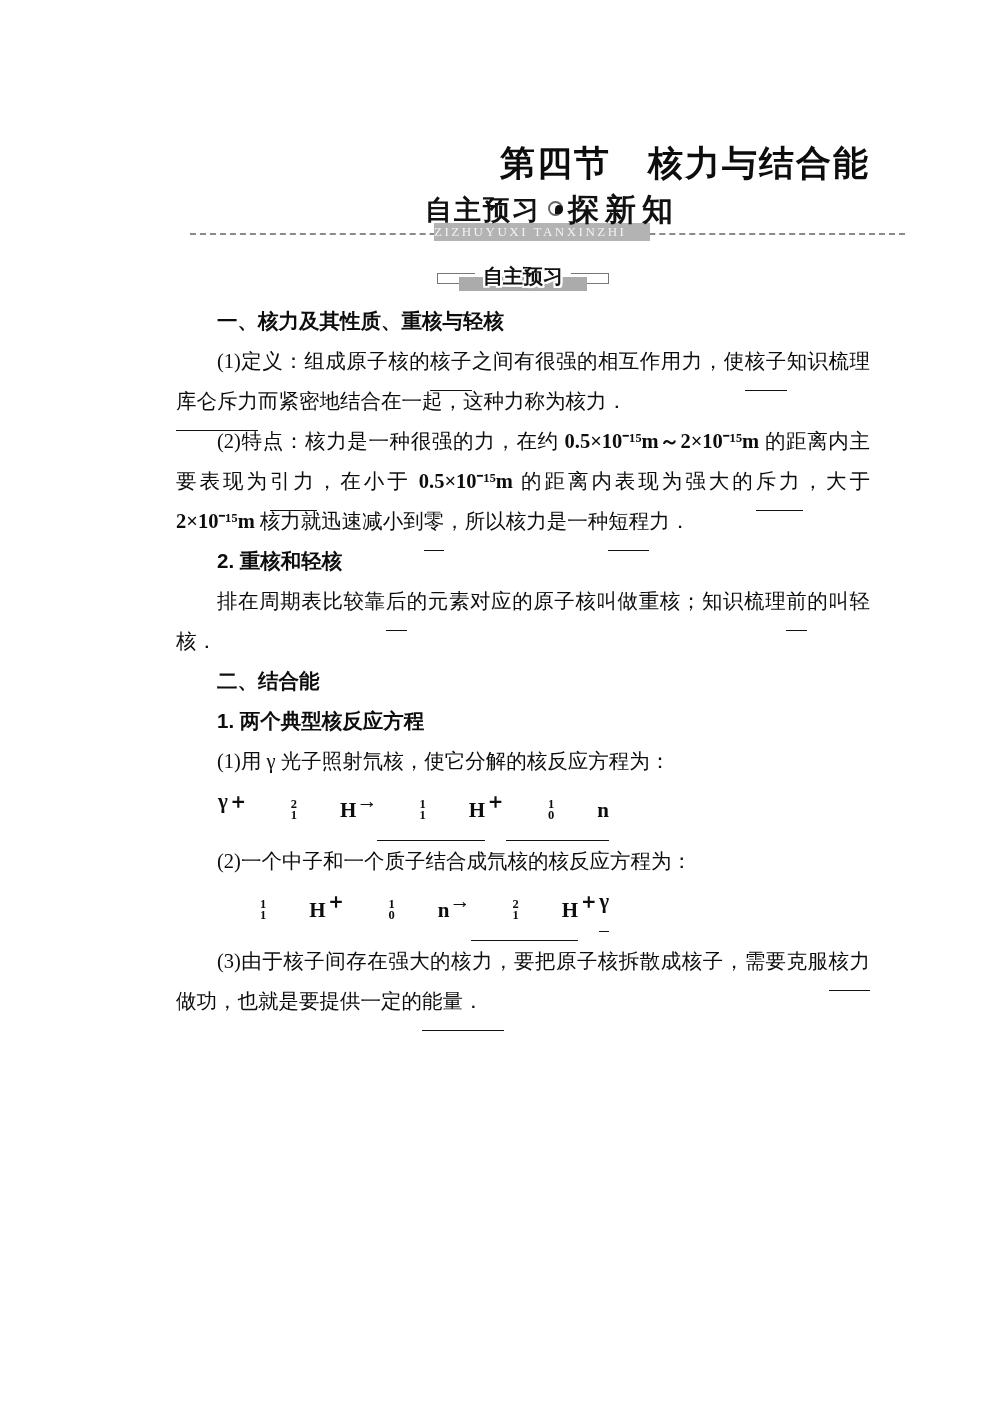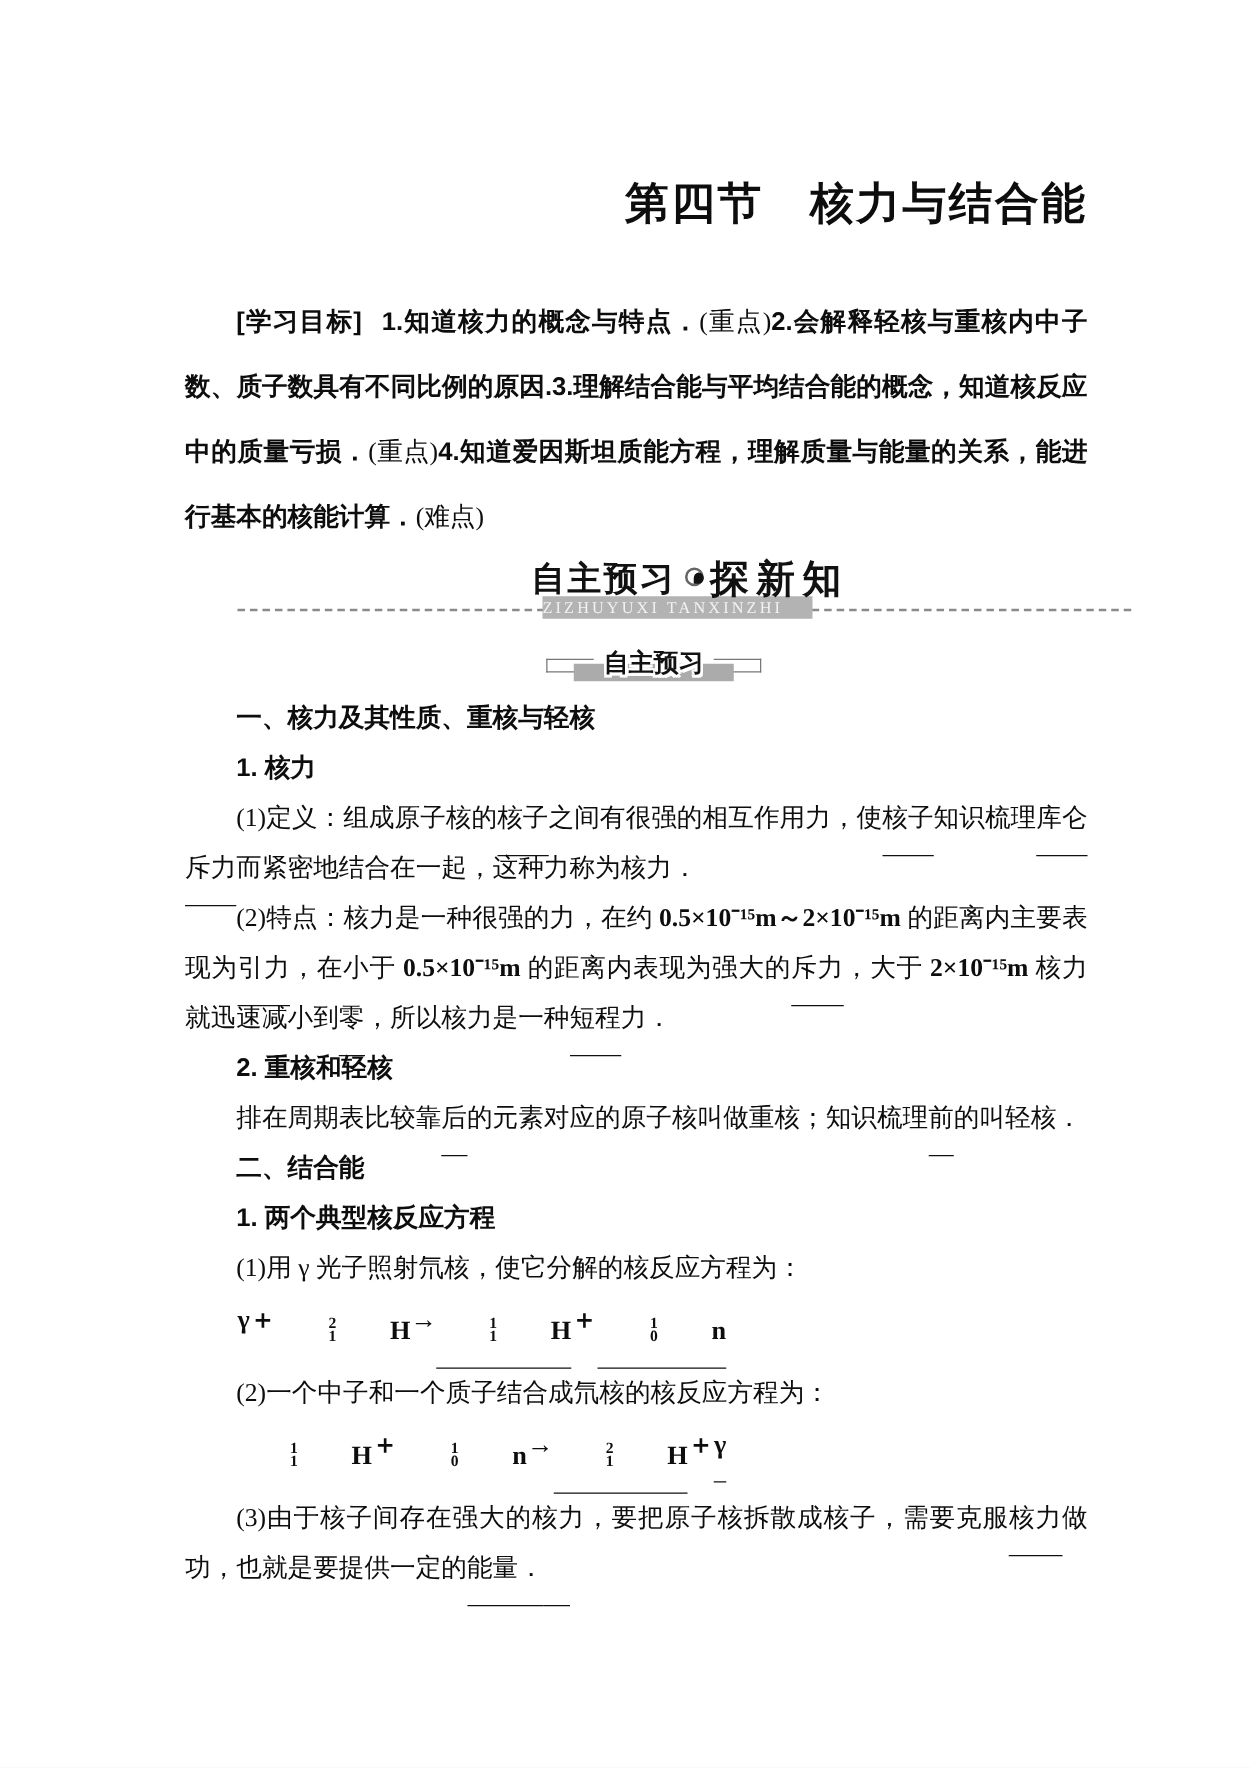--- a/index.html
+++ b/index.html
@@ -67,61 +67,57 @@
     color:#111; z-index:1;
     text-shadow:-2px -2px 0 #fff, 2px -2px 0 #fff, -2px 2px 0 #fff, 2px 2px 0 #fff,
                  0 -2px 0 #fff, 0 2px 0 #fff, -2px 0 0 #fff, 2px 0 0 #fff;
   }
   .kb-label::after {
     content:""; position:absolute; left:-18px; right:-18px; bottom:-1px; height:14px;
     background:#ababab; z-index:-1;
   }
 
   
-  .bodytext { margin-top:11px; font-size:20.5px; line-height:40px; color:#0d0d0d; }
+  .bodytext { margin-top:11px; font-size:20.5px; line-height:40px; color:#0d0d0d;margin-left:28px; }
   .h  { font-family:"Liberation Sans", sans-serif; font-weight:bold; text-indent:2em; }
   .p  { text-indent:2em; text-align:justify; }
   .eq { text-indent:2em; font-family:"Liberation Serif", serif; font-weight:bold; font-size:21px; white-space:nowrap; }
 
   .u  { border-bottom:1.5px solid #111; padding-bottom:18px; }
   .fm { font-family:Liberation Serif, serif; font-weight:bold; }
 
   .nuclide { display:inline-flex; align-items:center; font-family:"Liberation Serif", serif; font-weight:bold; }
   .nuclide .scripts { display:inline-flex; flex-direction:column; align-items:flex-end; font-size:12.5px; line-height:11px; margin-right:1px; }
   .nuclide .sym { font-size:21px; line-height:24px; }
 </style>
 </head>
 <body>
 
 <div class="page">
   <div class="content">
 
     <div class="doc-title">第四节　核力与结合能</div>
 
-    <p class="obj">
-      <span class="lbl">[学习目标]</span><span>1.知道核力的概念与特点．</span><span class="tag">(重点)</span><span>2.会解释轻核与重核内中子数、质子数具有不同比例的原因.</span><span>3.理解结合能与平均结合能的概念，知道核反应中的质量亏损．</span><span class="tag">(重点)</span><span>4.知道爱因斯坦质能方程，理解质量与能量的关系，能进行基本的核能计算．</span><span class="tag">(难点)</span>
-    </p>
 
     <div class="banner">
       <div class="banner-titles">
         <span class="bz">自主预习</span><span class="banner-icon"></span><span class="bt">探新知</span>
       </div>
       <div class="banner-dash"></div>
       <div class="pinyin-bar">ZIZHUYUXI TANXINZHI</div>
     </div>
 
     <div class="kbox">
       <span class="kb-bracket left"></span>
       <span class="kb-label">自主预习</span>
       <span class="kb-bracket right"></span>
     </div>
 
     <div class="bodytext">
       <p class="h">一、核力及其性质、重核与轻核</p>
-      <p class="h">1. 核力</p>
       <p class="p"><span>(1)定义：组成原子核的</span><span class="u">核子</span><span>之间有很强的相互作用力，使</span><span class="u">核子</span><span>知识梳理</span><span class="u">库仑斥力</span><span>而紧密地结合在一起，这种力称为核力．</span></p>
       <p class="p"><span>(2)特点：核力是一种很强的力，在约 </span><span class="fm">0.5×10⁻¹⁵m～2×10⁻¹⁵m</span><span> 的距离内主要表现为</span><span class="u">引力</span><span>，在小于 </span><span class="fm">0.5×10⁻¹⁵m</span><span> 的距离内表现为强大的</span><span class="u">斥力</span><span>，大于 </span><span class="fm">2×10⁻¹⁵m</span><span> 核力就迅速减小到</span><span class="u">零</span><span>，所以核力是一种</span><span class="u">短程</span><span>力．</span></p>
       <p class="h">2. 重核和轻核</p>
       <p class="p"><span>排在周期表比较靠</span><span class="u">后</span><span>的元素对应的原子核叫做重核；知识梳理</span><span class="u">前</span><span>的叫轻核．</span></p>
       <p class="h">二、结合能</p>
       <p class="h">1. 两个典型核反应方程</p>
       <p class="p">(1)用 γ 光子照射氘核，使它分解的核反应方程为：</p>
       <p class="eq"><span class="fm">γ＋</span><span class="nuclide">
             <span class="scripts">
               <span>2</span>

